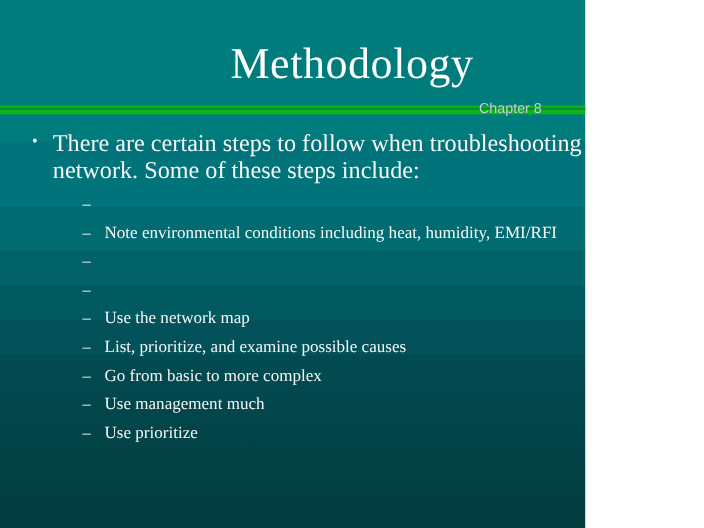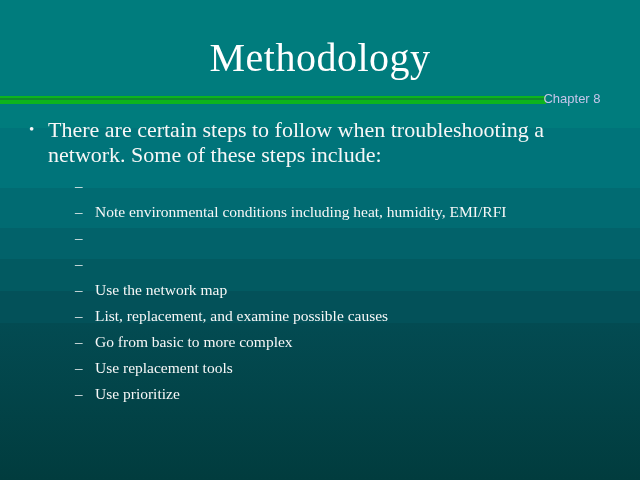--- a/index.html
+++ b/index.html
@@ -12,21 +12,21 @@
     --chapter-color: #C6C6EA;
   }
   html, body { margin: 0; padding: 0; }
   body {
     width: 640px; height: 480px;
     font-family: "Liberation Serif", serif;
     overflow: hidden;
   }
   .slide {
     position: relative;
-    width: 640px; height: 480px;
+    width: 532px; height: 480px;
     
     background: linear-gradient(180deg,
       var(--background-top) 0px,  var(--background-top) 128px,
       #00747A 128px, #00747A 188px,
       #016B72 188px, #016B72 228px,
       #02626A 228px, #02626A 259px,
       #025A61 259px, #025A61 291px,
       #035159 291px, #035159 323px,
       #034B52 323px,
       var(--background-bottom) 480px);
@@ -138,29 +138,29 @@
         </div>
         <div class="sub-item">
           <span class="dash">–</span>
         </div>
         <div class="sub-item">
           <span class="dash">–</span>
           <span class="sub-text">Use the network map</span>
         </div>
         <div class="sub-item">
           <span class="dash">–</span>
-          <span class="sub-text">List, replacement, and examine possible causes</span>
+          <span class="sub-text">List, prioritize, and examine possible causes</span>
         </div>
         <div class="sub-item">
           <span class="dash">–</span>
           <span class="sub-text">Go from basic to more complex</span>
         </div>
         <div class="sub-item">
           <span class="dash">–</span>
-          <span class="sub-text">Use replacement tools</span>
+          <span class="sub-text">Use management much</span>
         </div>
         <div class="sub-item">
           <span class="dash">–</span>
           <span class="sub-text">Use prioritize</span>
         </div>
       </div>
 
   </div>
 
 </div>

